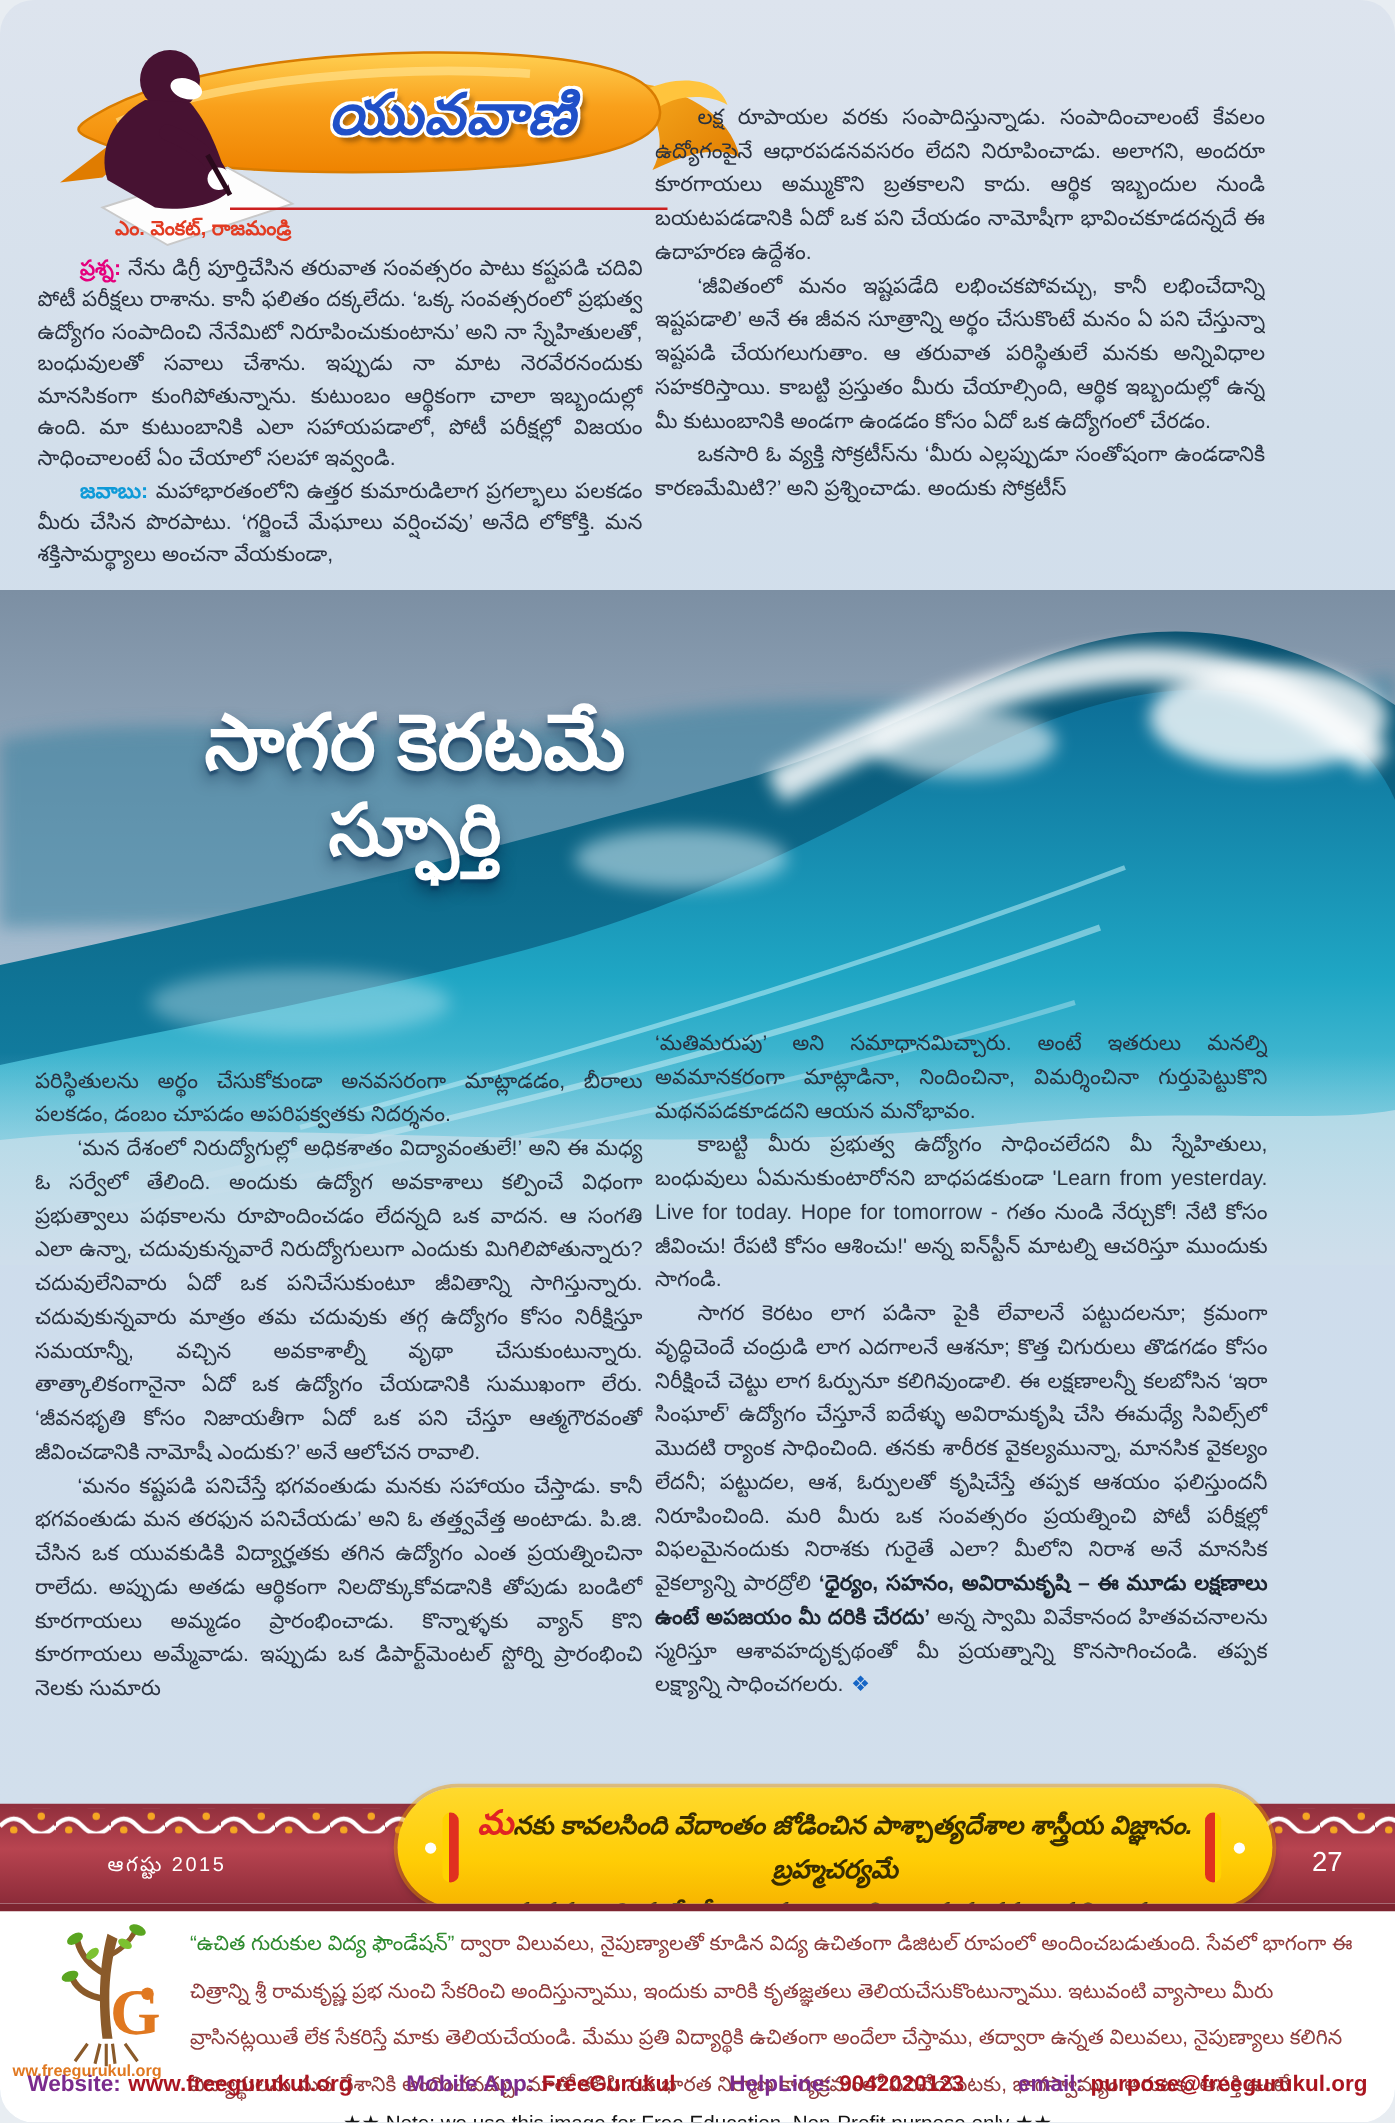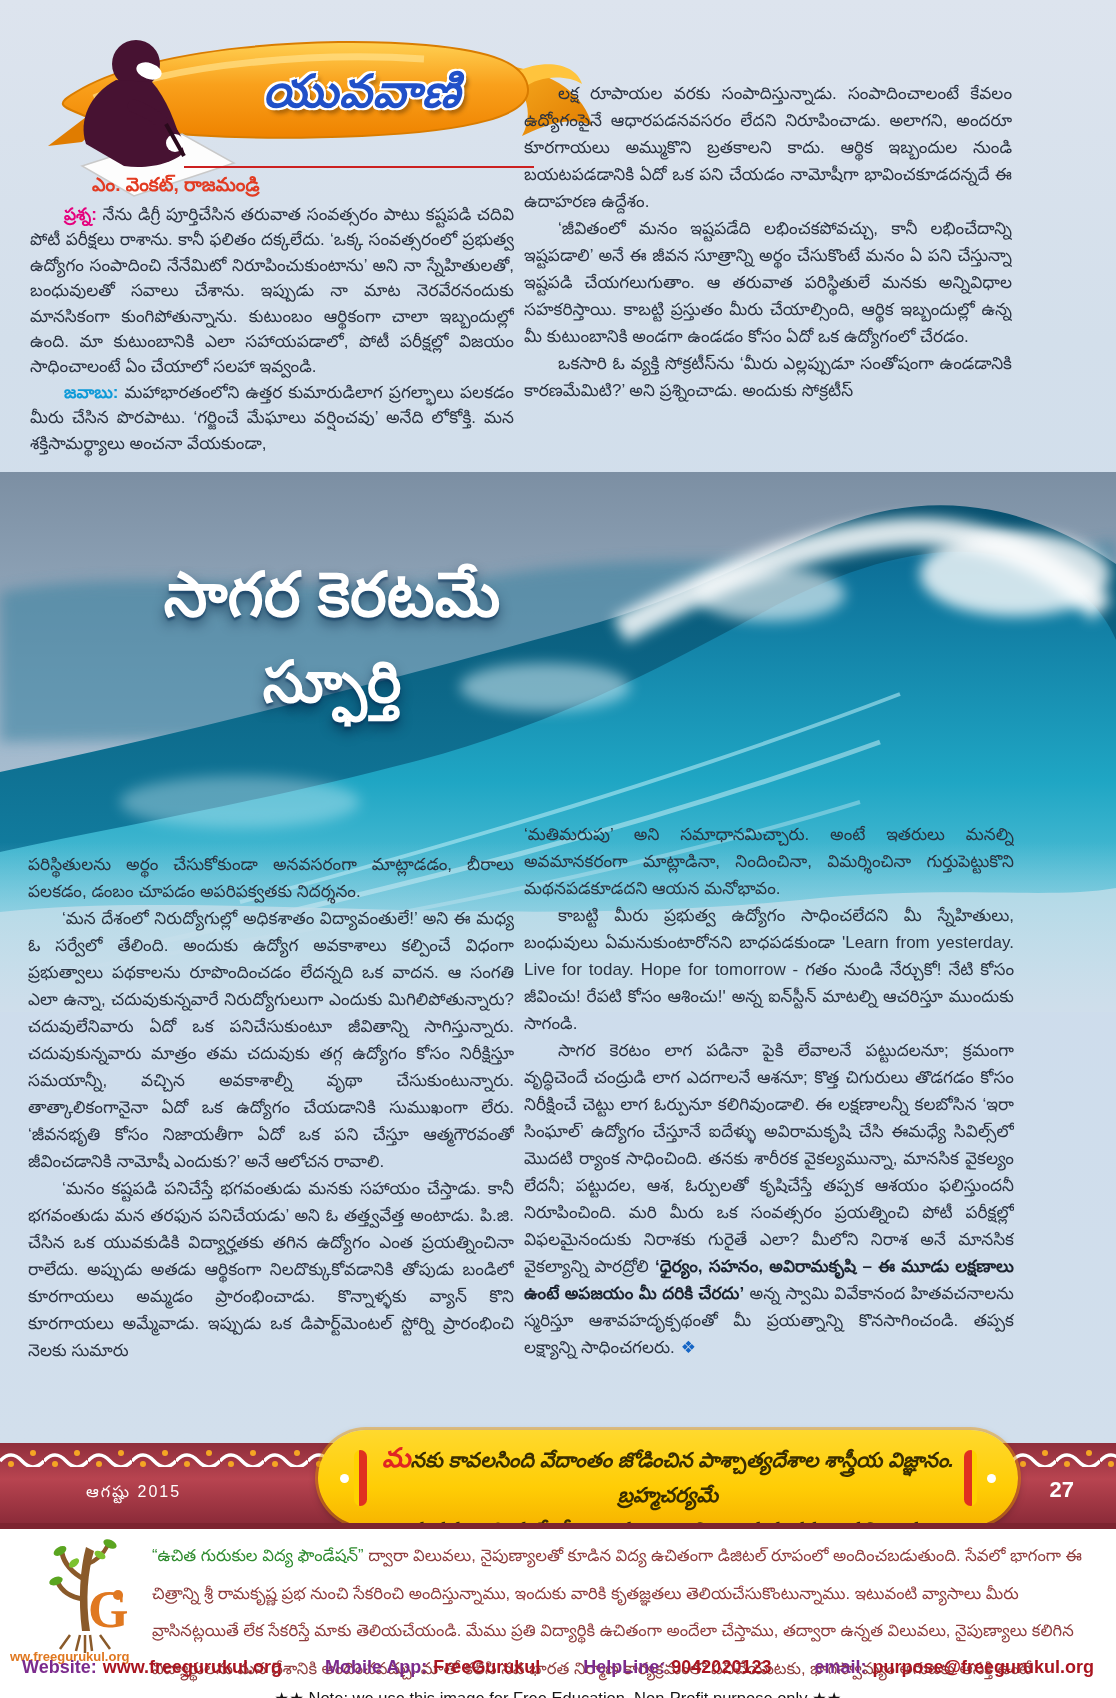--- a/index.html
+++ b/index.html
@@ -1,54 +1,54 @@
 <!DOCTYPE html>
 <html><head>
 <meta charset="utf-8">
 <style>
   html,body{margin:0;padding:0;background:#e8edf2;}
   *{box-sizing:border-box;}
   .page{position:relative;width:1116px;height:1698px;margin:0 auto;overflow:hidden;
     background:linear-gradient(180deg,#dde4ee 0%,#d3dfeb 20%,#cddcec 55%,#d2dfec 85%,#d8e3ee 100%);
-    font-family:"Liberation Sans","DejaVu Sans",sans-serif;}
+    font-family:"Liberation Sans","DejaVu Sans",sans-serif;border-radius:27px;}
   
   .header{position:absolute;left:24px;top:14px;width:585px;height:195px;}
   .header svg{position:absolute;left:0;top:0;}
   .logo-title{position:absolute;left:168px;top:50px;width:340px;text-align:center;
     font-size:46px;font-weight:bold;font-style:italic;color:#2050c8;letter-spacing:1px;
     text-shadow:-2px -2px 0 #fff,2px -2px 0 #fff,-2px 2px 0 #fff,2px 2px 0 #fff,4px 5px 4px rgba(60,30,0,.45);}
   .author-line{position:absolute;left:168px;top:116px;width:340px;text-align:center;
     font-size:21px;font-weight:bold;color:#1565c5;}
   .author-underline{position:absolute;left:160px;top:152px;width:350px;border-top:2px solid #cc2020;}
-  .contributor{position:absolute;left:68px;top:160px;font-size:19px;font-weight:bold;color:#e23b22;}
+  .contributor{position:absolute;left:68px;top:160px;font-size:16px;font-weight:bold;color:#e23b22;}
   
   .body-text{font-size:17px;text-align:justify;color:#2a3240;overflow:hidden;}
   .body-text p{margin:0;}
   .ind{text-indent:34px;}
   .col-left-top{position:absolute;left:30px;top:202px;width:484px;height:272px;line-height:25.4px;}
   .col-right-top{position:absolute;left:524px;top:80px;width:488px;height:394px;line-height:27px;}
   .col-left-bottom{position:absolute;left:28px;top:851px;width:486px;height:574px;line-height:27px;}
   .col-right-bottom{position:absolute;left:524px;top:821px;width:490px;height:604px;line-height:27px;}
   .q-label{color:#e5007d;font-weight:bold;}
   .a-label{color:#0e9ad8;font-weight:bold;}
   .bold-quote{font-weight:bold;color:#1c2430;}
   .end-mark{color:#1565c5;font-weight:bold;padding-left:6px;}
   
   .wave{position:absolute;left:0;top:472px;width:1116px;height:540px;}
   .wave svg{position:absolute;left:0;top:0;}
   .wave-title{position:absolute;left:92px;top:88px;width:480px;text-align:center;color:#fff;font-weight:bold;
     text-shadow:0 3px 2px rgba(10,50,90,.55),0 7px 12px rgba(0,25,55,.5);}
   .wave-title .l1{font-size:62px;line-height:70px;}
-  .wave-title .l2{font-size:58px;line-height:66px;margin-top:19px;}
+  .wave-title .l2{font-size:58px;line-height:66px;margin-top:2px;}
   
   .banner{position:absolute;left:0;top:1443px;width:1116px;height:80px;
     background:linear-gradient(180deg,#8f2e3c 0%,#b84450 45%,#8c2b39 100%);}
   .banner .zig{position:absolute;left:0;top:4px;}
   .month{position:absolute;left:86px;top:40px;color:#fff;font-size:16px;letter-spacing:2px;}
-  .pagenum{position:absolute;right:42px;top:34px;color:#fff;font-size:22px;font-weight:bold;}
+  .pagenum{position:absolute;right:42px;top:34px;color:#fff;font-size:22px;font-weight:normal;}
   .quote-box{position:absolute;left:318px;top:-13px;width:700px;height:96px;border-radius:48px;
     background:linear-gradient(180deg,#ffd92e 0%,#ffcd05 60%,#f7b400 100%);
     box-shadow:0 0 0 3px rgba(240,150,0,.45),0 3px 8px rgba(0,0,0,.35);font-style:italic;}
   .orn{position:absolute;top:20px;width:30px;height:56px;}
   .orn.left{left:26px;}
   .orn.right{right:26px;}
   .orn .bar{position:absolute;top:0;width:13px;height:56px;border-radius:7px;
     background:linear-gradient(90deg,#ffd200 0 5px,#e03020 5px 13px);}
   .orn.left .bar{left:10px;}
   .orn.right .bar{left:2px;background:linear-gradient(90deg,#e03020 0 8px,#ffd200 8px 13px);}

